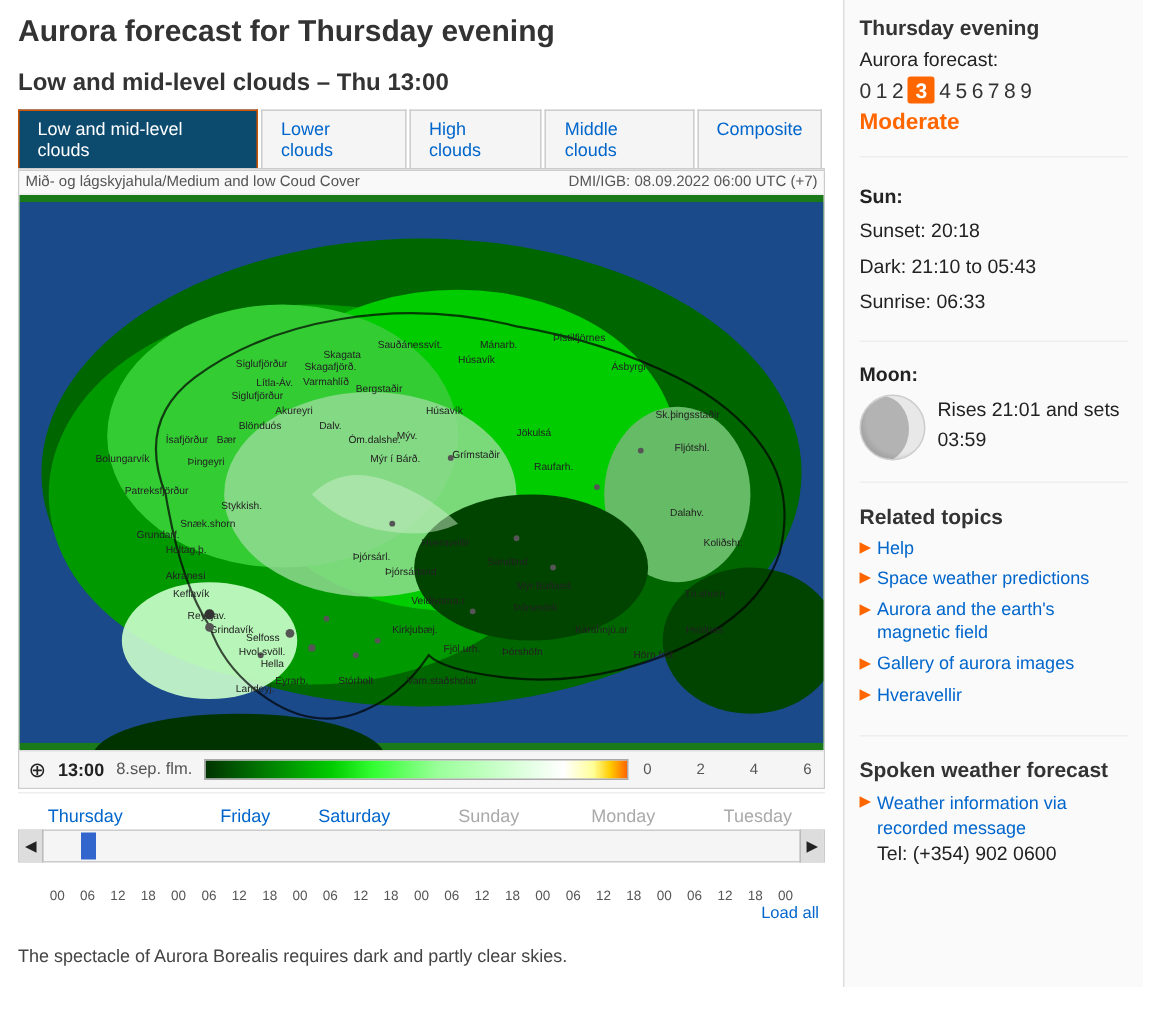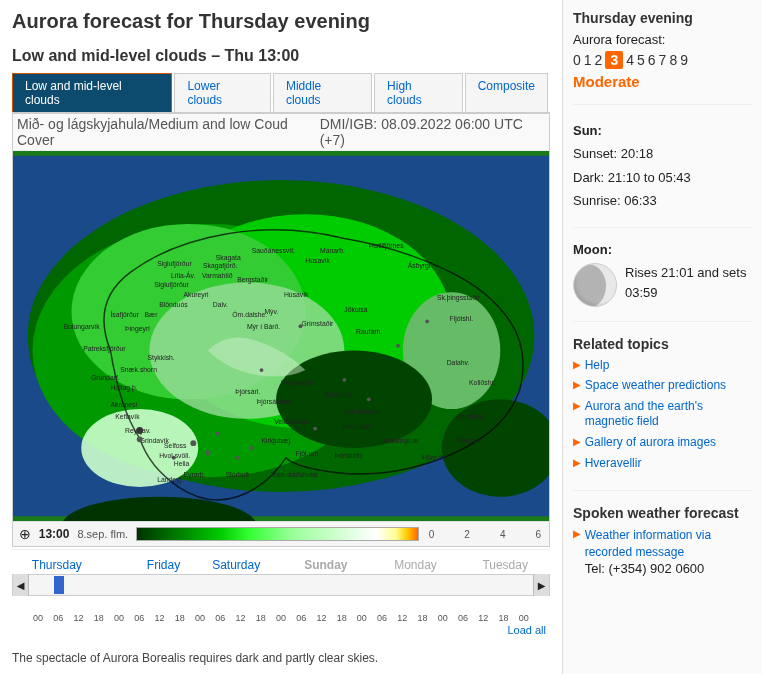--- a/index.html
+++ b/index.html
@@ -11,21 +11,21 @@
     
     .page-title { font-size: 20px; font-weight: bold; color: #333; margin-bottom: 14px; }
     
     .section-title { font-size: 16px; font-weight: bold; color: #333; margin-bottom: 8px; }
     
     .tabs { display: flex; border-bottom: 1px solid #ccc; margin-bottom: 0; }
     .tab { padding: 5px 12px; border: 1px solid #ccc; border-bottom: none; background: #f5f5f5; cursor: pointer; font-size: 12px; color: #0066cc; margin-right: 2px; }
     .tab.active { background: #0c4a6e; color: #fff; border-color: #d35400; }
     
     .map-container { position: relative; border: 1px solid #ccc; background: #fff; }
-    .map-header { display: flex; justify-content: space-between; padding: 2px 4px; font-size: 14px; color: #555; background: #f9f9f9; border-bottom: 1px solid #eee; }
+    .map-header { display: flex; justify-content: space-between; padding: 2px 4px; font-size: 10px; color: #555; background: #f9f9f9; border-bottom: 1px solid #eee; }
     .map-image { width: 100%; height: 370px; background: #1a7a1a; position: relative; overflow: hidden; }
     
     .map-footer { display: flex; align-items: center; padding: 4px 6px; background: #f5f5f5; border-top: 1px solid #ddd; gap: 8px; }
     .progress-labels { display: flex; justify-content: space-between; font-size: 10px; color: #555; padding: 0 2px; margin-top: 1px; }
     
     .timeline-section { padding: 6px 0; border-top: 1px solid #eee; margin-top: 2px; }
     
     .load-all { text-align: right; font-size: 11px; padding: 1px 4px; }
     .load-all a { color: #0066cc; text-decoration: none; }
     
@@ -81,22 +81,22 @@
 <div class="main-container">
 
   <div class="left-panel">
     <h1 class="page-title">Aurora forecast for Thursday evening</h1>
 
     <h2 class="section-title">Low and mid-level clouds – Thu 13:00</h2>
 
     <div class="tabs">
       <div class="tab active">Low and mid-level clouds</div>
       <div class="tab">Lower clouds</div>
+      <div class="tab">High clouds</div>
       <div class="tab">Middle clouds</div>
-      <div class="tab">High clouds</div>
       <div class="tab">Composite</div>
     </div>
 
     <div class="map-container">
       <div class="map-header">
         <span>Mið- og lágskyjahula/Medium and low Coud Cover</span>
         <span>DMI/IGB: 08.09.2022 06:00 UTC (+7)</span>
       </div>
 
       <div class="map-image">
@@ -215,21 +215,21 @@
         </div>
       </div>
     </div>
 
     <div class="timeline-section">
 
       <div class="days-row">
         <div class="day-cell" style="font-size:12px;"><a href="#" style="color:#0066cc;text-decoration:none;">Thursday</a></div>
         <div class="day-cell" style="font-size:12px;"><a href="#" style="color:#0066cc;text-decoration:none;margin-left:34px;">Friday</a></div>
         <div class="day-cell" style="font-size:12px;"><a href="#" style="color:#0066cc;text-decoration:none;">Saturday</a></div>
-        <div class="day-cell" style="font-size:12px;color:#aaa;font-weight:bold;">Sunday</div>
+        <div class="day-cell" style="font-size:12px;color:#aaa;">Sunday</div>
         <div class="day-cell" style="font-size:12px;color:#aaa;">Monday</div>
         <div class="day-cell" style="font-size:12px;color:#aaa;">Tuesday</div>
       </div>
 
       <div style="display:flex;align-items:center;border:1px solid #ccc;background:#f5f5f5;height:22px;">
         <div style="width:16px;height:22px;display:flex;align-items:center;justify-content:center;background:#ddd;border-right:1px solid #bbb;cursor:pointer;font-size:10px;">◀</div>
         <div style="flex:1;position:relative;height:22px;">
           <div style="position:absolute;left:5%;top:50%;transform:translateY(-50%);width:10px;height:18px;background:#3366cc;cursor:pointer;"></div>
         </div>
         <div style="width:16px;height:22px;display:flex;align-items:center;justify-content:center;background:#ddd;border-left:1px solid #bbb;cursor:pointer;font-size:10px;">▶</div>

